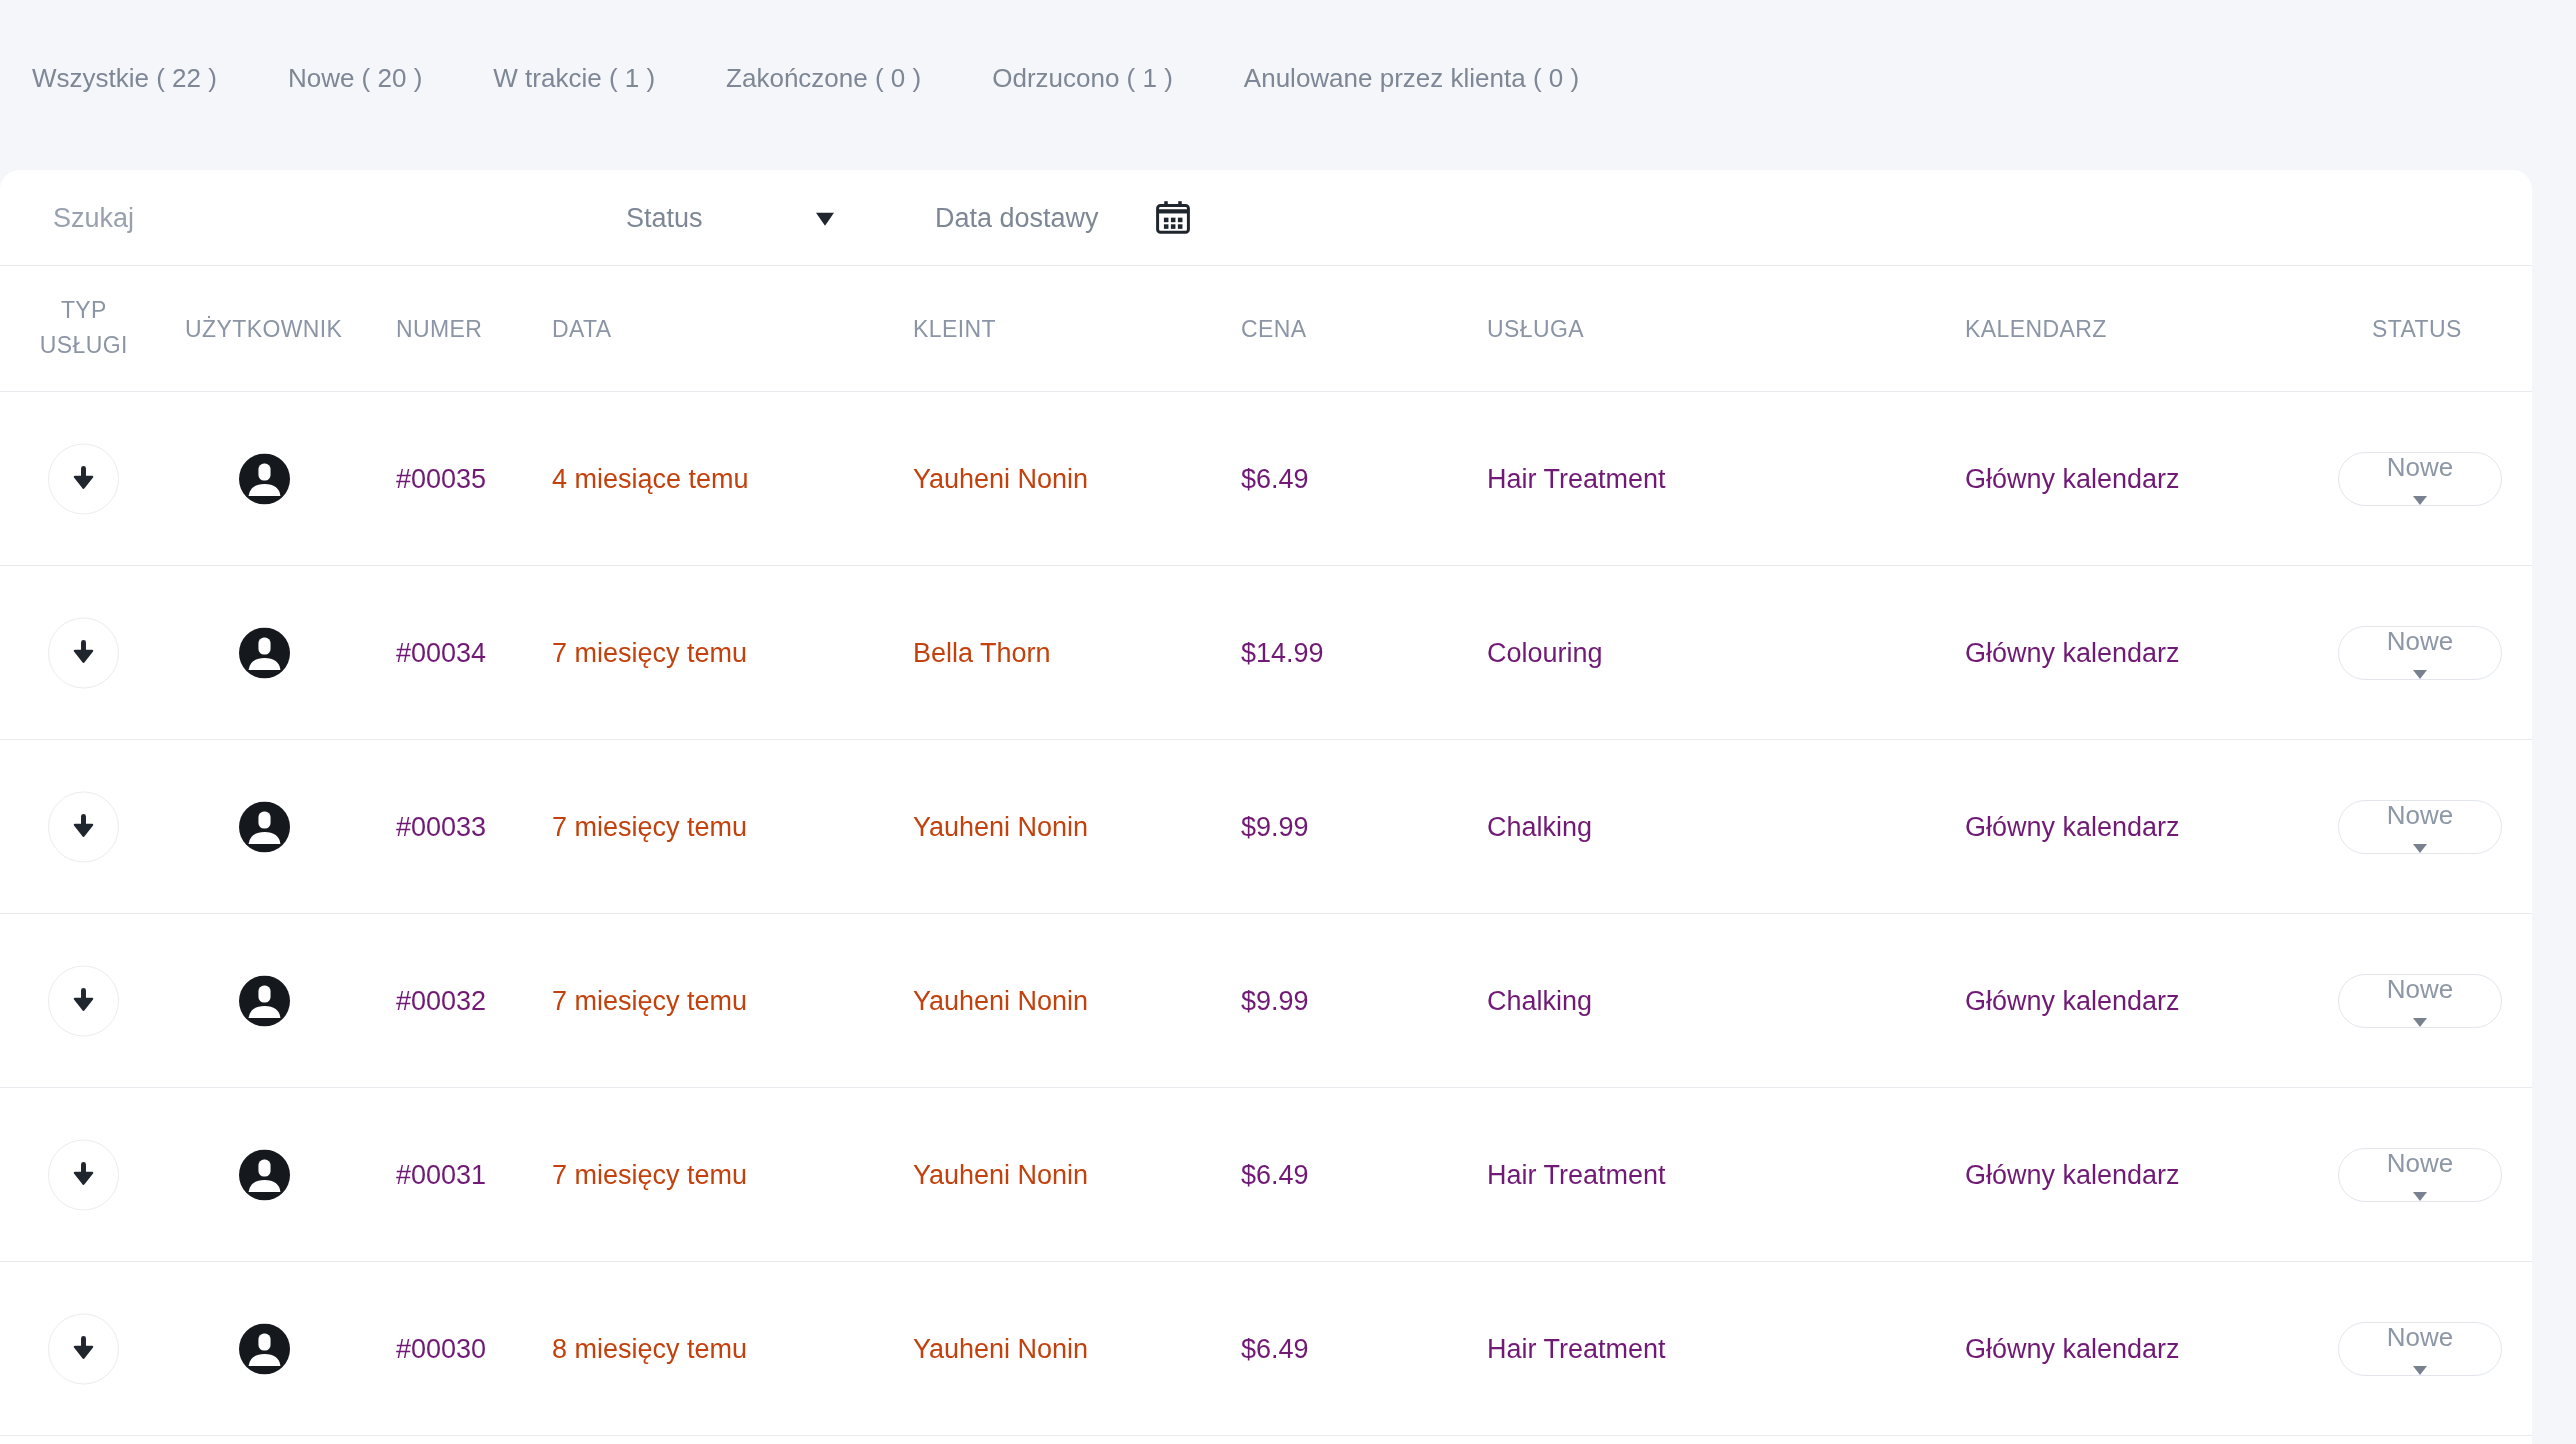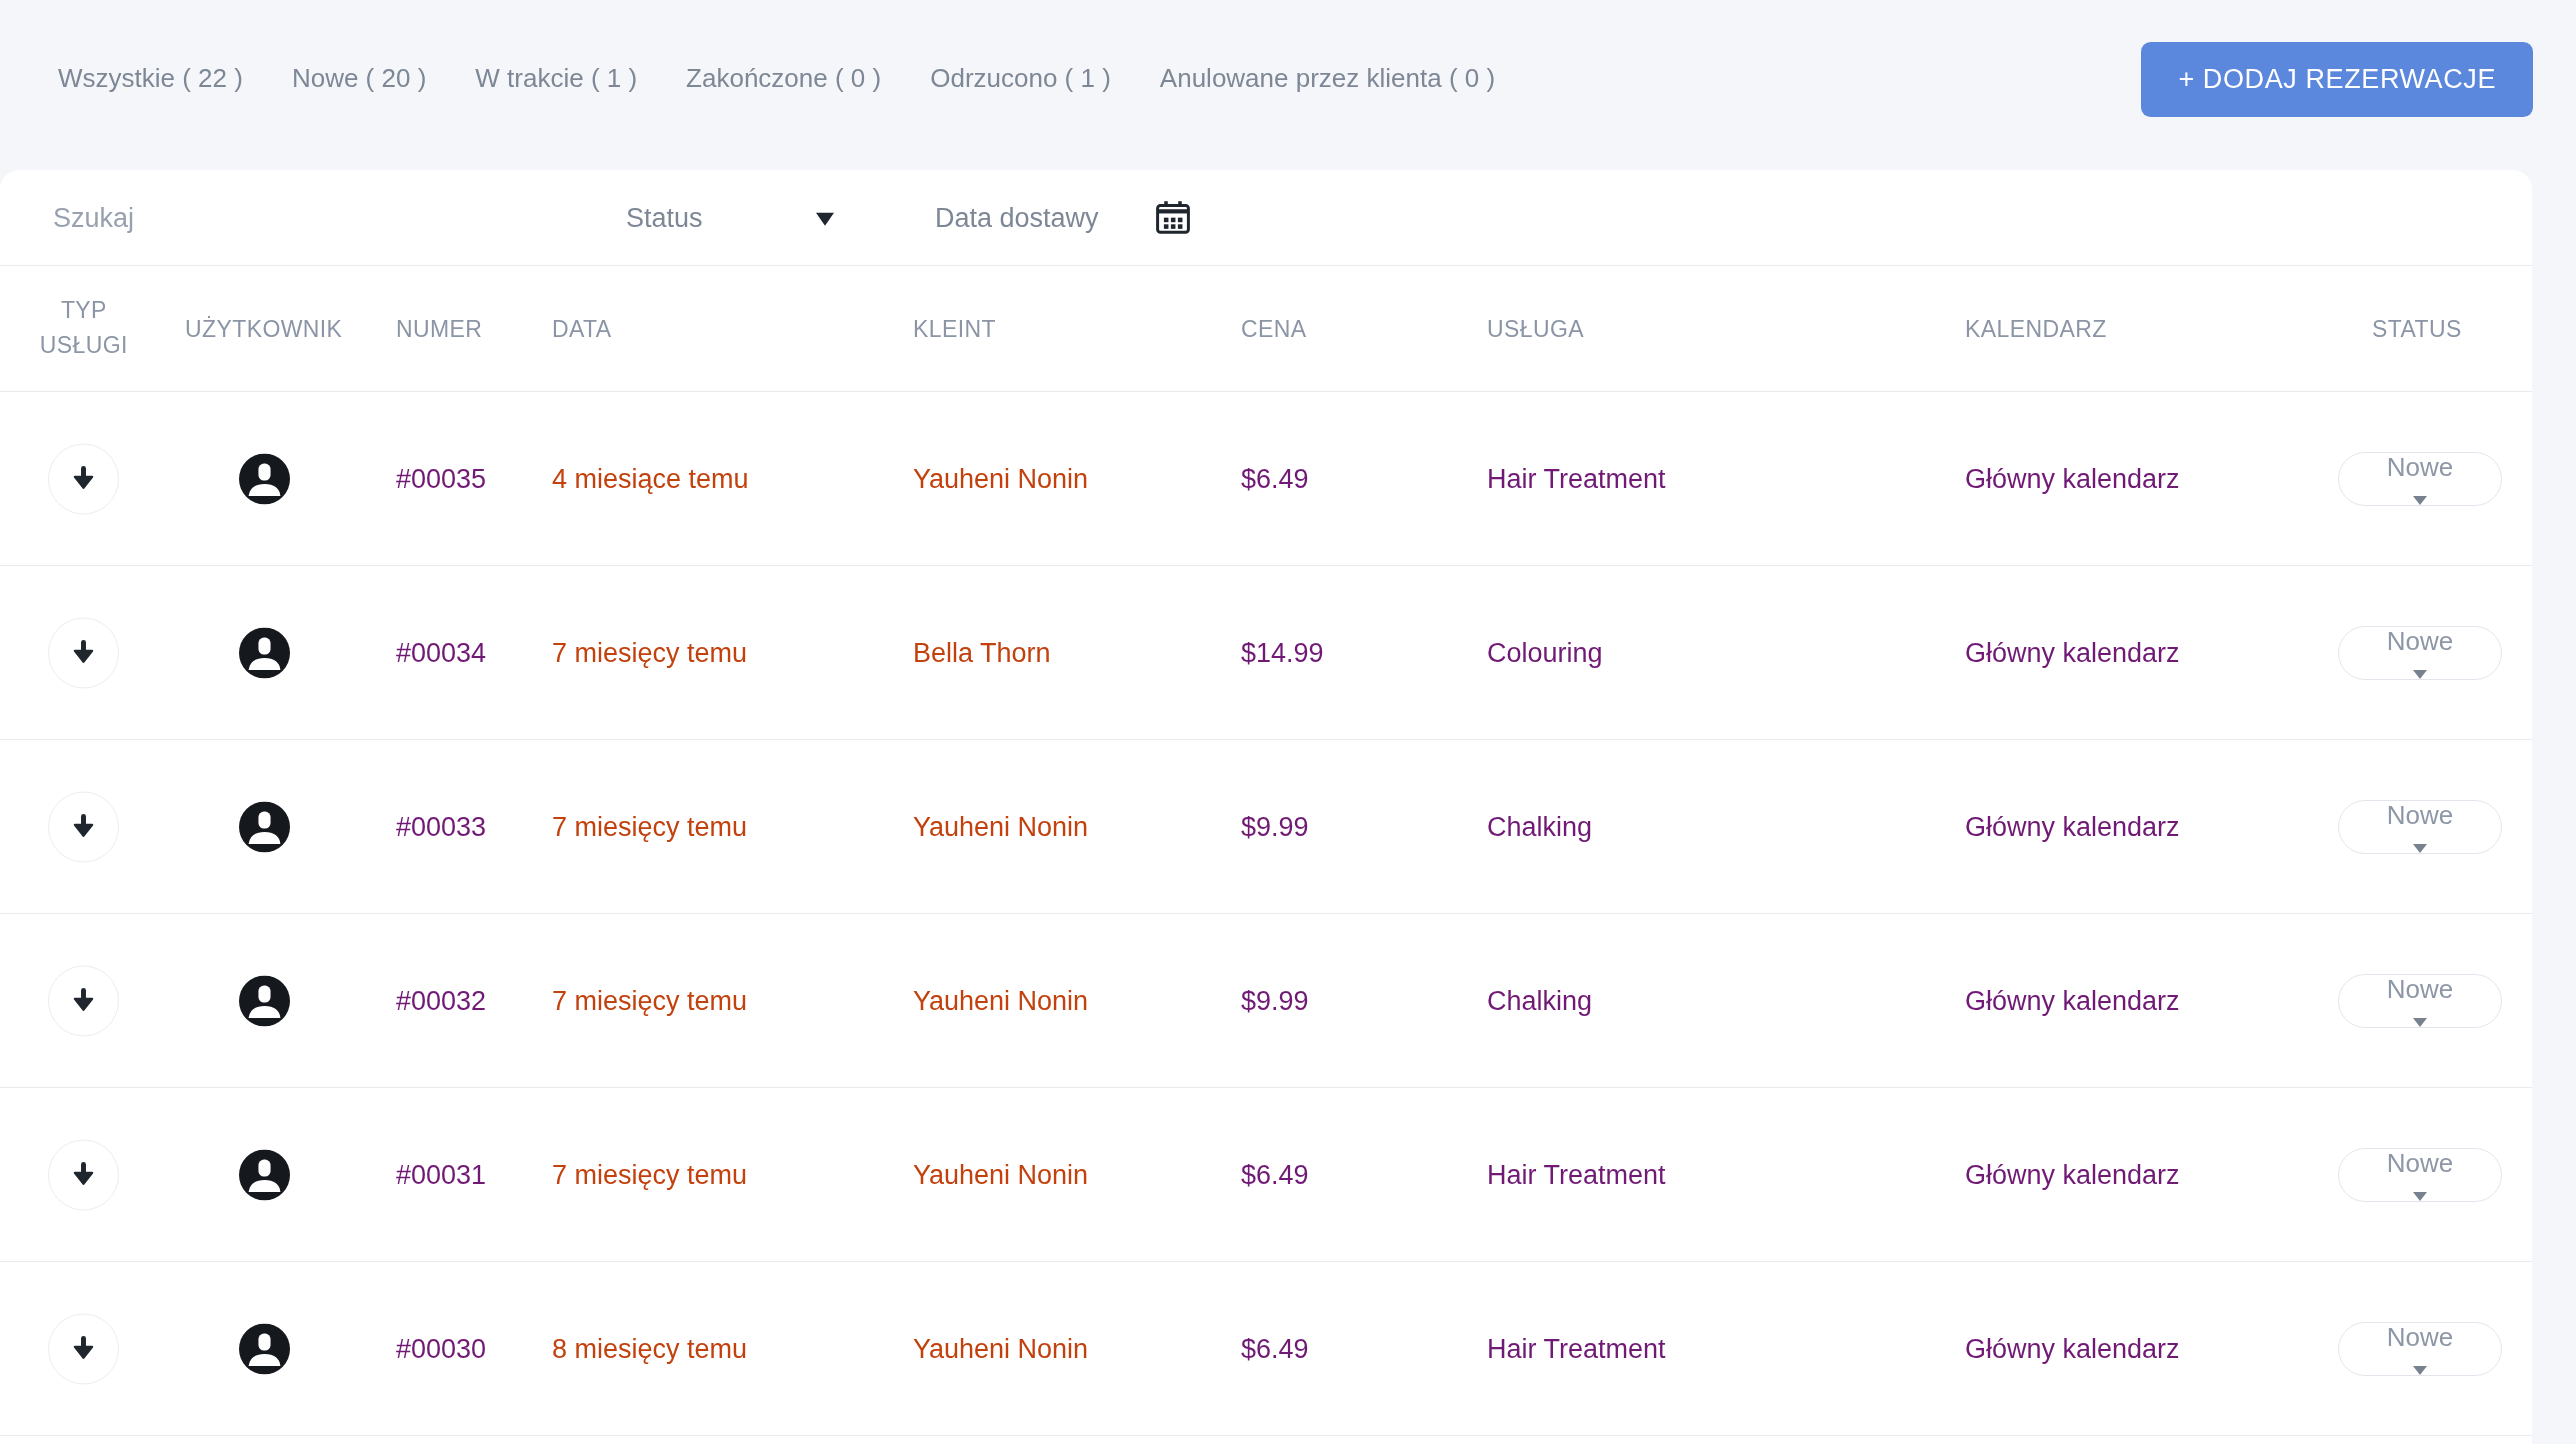--- a/index.html
+++ b/index.html
@@ -7,21 +7,21 @@
   body {
     font-family:"Liberation Sans", sans-serif;
     background:#f5f6fa;
     overflow:hidden;
     -webkit-font-smoothing:antialiased;
   }
   .screen { position:relative; width:2576px; height:1444px; }
 
   
   .topbar { position:relative; width:100%; height:157px; }
-  .tabs { display:flex; align-items:center; gap:49px; padding-left:58px; height:157px; }
+  .tabs { display:flex; align-items:center; gap:71px; padding-left:32px; height:157px; }
   .tab {
     background:none; border:none; cursor:pointer;
     font-family:inherit; font-size:26px; color:#7d8795; white-space:nowrap;
   }
   .add-btn {
     position:absolute; right:43px; top:42px; height:75px; padding:0 37px;
     background:#5b88dc; color:#ffffff; border:none; border-radius:9.7px;
     font-family:inherit; font-size:27px; font-weight:500; letter-spacing:0.6px;
     cursor:pointer; white-space:nowrap;
   }
@@ -132,21 +132,20 @@
   </button>
 
   <button class="tab">
     <span>Odrzucono ( 1 )</span>
   </button>
 
   <button class="tab">
     <span>Anulowane przez klienta ( 0 )</span>
   </button>
 </div>
-    <button class="add-btn">+ DODAJ REZERWACJE</button>
   </div>
 
   <div class="card">
 
     <div class="filter-row">
       <input class="search-input" type="text" value="" placeholder="Szukaj" style="">
       <div class="status-filter">
         <span class="filter-label">Status</span>
         <span class="caret-black"></span>
       </div>

